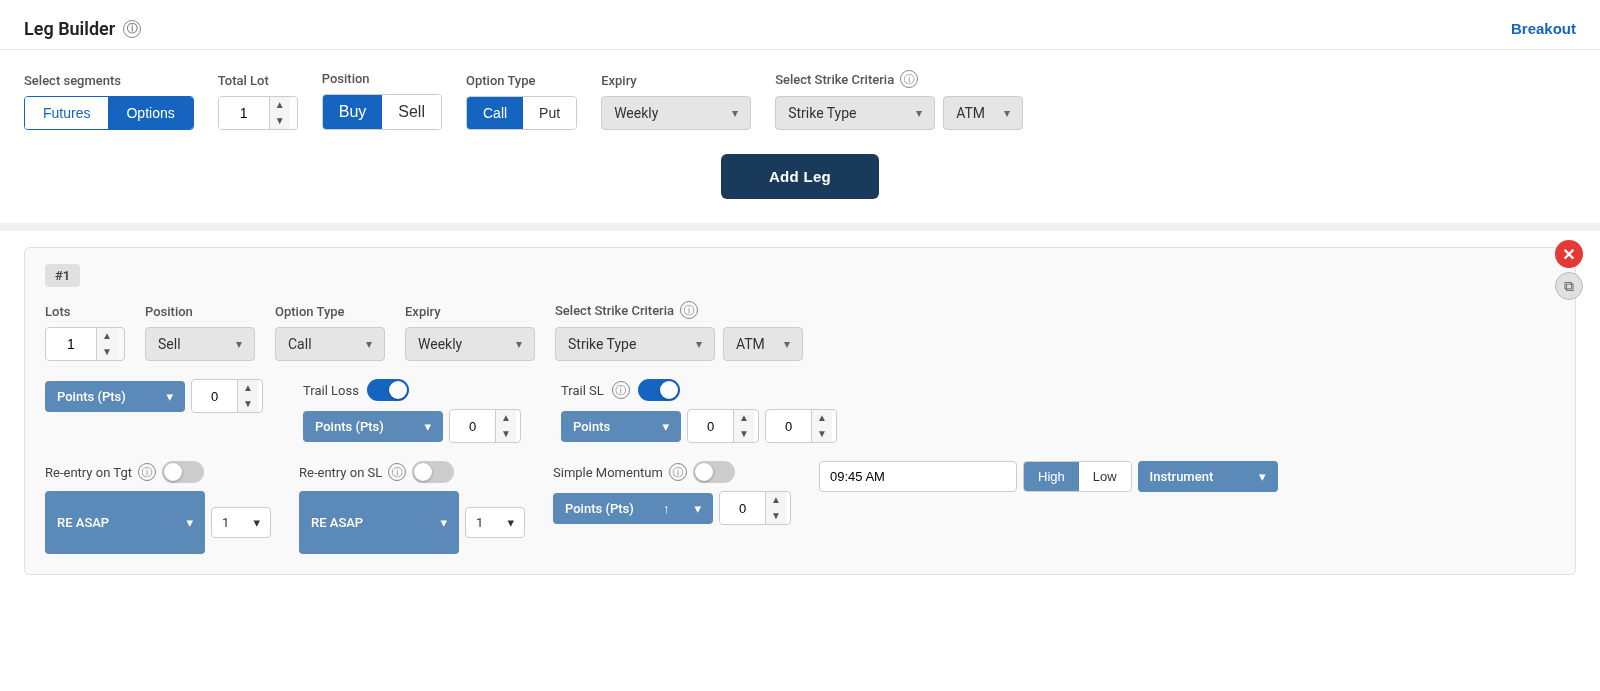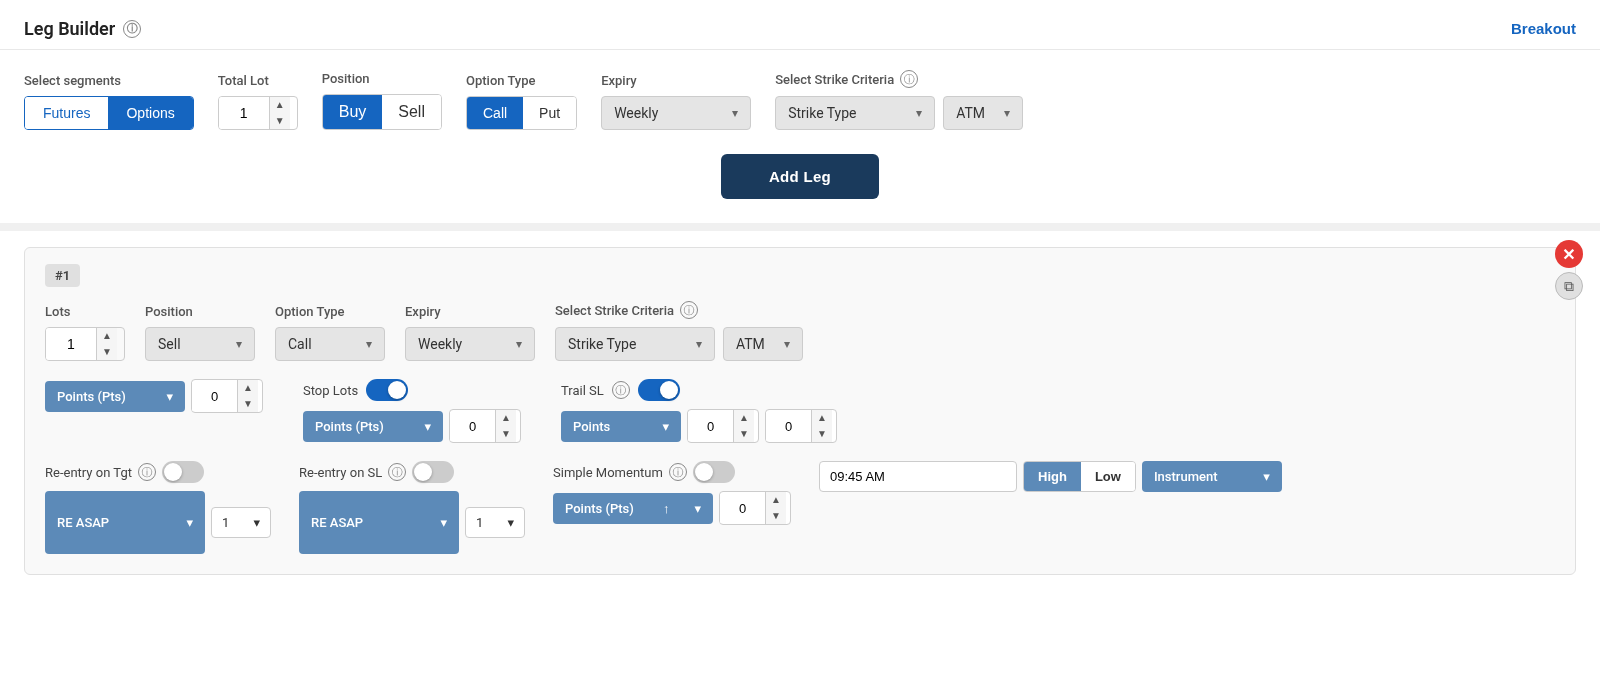--- a/index.html
+++ b/index.html
@@ -89,21 +89,21 @@
     .re-dropdown { display: flex; align-items: center; justify-content: space-between; background: #5c8ab8; color: #fff; border-radius: 4px; padding: 24px 12px; cursor: pointer; min-width: 160px; font-size: 13px; font-weight: 500; }
     .re-count-dropdown { display: flex; align-items: center; justify-content: space-between; border: 1px solid #ccc; border-radius: 4px; padding: 7px 10px; cursor: pointer; min-width: 60px; font-size: 13px; background: #fff; }
 
     
     .momentum-pts-dropdown { display: flex; align-items: center; justify-content: space-between; background: #5c8ab8; color: #fff; border-radius: 4px; padding: 8px 12px; cursor: pointer; min-width: 160px; font-size: 13px; font-weight: 500; }
     .up-arrow { margin-left: 4px; }
 
     
     .time-input { border: 1px solid #ccc; border-radius: 4px; padding: 7px 10px; font-size: 13px; background: #fff; min-width: 100px; }
     .hl-toggle { display: flex; border: 1px solid #ccc; border-radius: 4px; overflow: hidden; }
-    .hl-btn { padding: 7px 14px; cursor: pointer; font-size: 13px; font-weight: 700; border: none; background: #fff; color: #333; }
+    .hl-btn { padding: 7px 14px; cursor: pointer; font-size: 13px; font-weight: 400; border: none; background: #fff; color: #333; }
     .hl-btn.active { background: #5c8ab8; color: #fff; }
     .inst-dropdown { display: flex; align-items: center; justify-content: space-between; background: #5c8ab8; color: #fff; border-radius: 4px; padding: 8px 12px; cursor: pointer; min-width: 140px; font-size: 13px; font-weight: 500; }
 
     
     .close-btn { position: absolute; top: -8px; right: -8px; width: 28px; height: 28px; border-radius: 50%; background: #e53935; color: #fff; border: none; cursor: pointer; font-size: 16px; display: flex; align-items: center; justify-content: center; font-weight: bold; }
     .copy-btn { position: absolute; top: 24px; right: -8px; width: 28px; height: 28px; border-radius: 50%; background: #e0e0e0; color: #555; border: 1px solid #bbb; cursor: pointer; font-size: 14px; display: flex; align-items: center; justify-content: center; }
 
     
     .label-with-info { display: flex; align-items: center; gap: 6px; font-size: 13px; color: #555; font-weight: 500; }
 
@@ -272,21 +272,21 @@
               <div class="num-spinners">
                 <button>▲</button>
                 <button>▼</button>
               </div>
             </div>
           </div>
         </div>
 
         <div class="toggle-group">
           <div class="toggle-label-row">
-            <span>Stop Lots</span>
+            <span>Trail Loss</span>
             <div class="toggle-switch on">
               <div class="toggle-knob"></div>
             </div>
           </div>
           <div style="display:flex;gap:6px;align-items:center;">
             <div class="pts-dropdown">
               <span>Points (Pts)</span>
               <span>▾</span>
             </div>
             <div class="num-input-wrapper">

